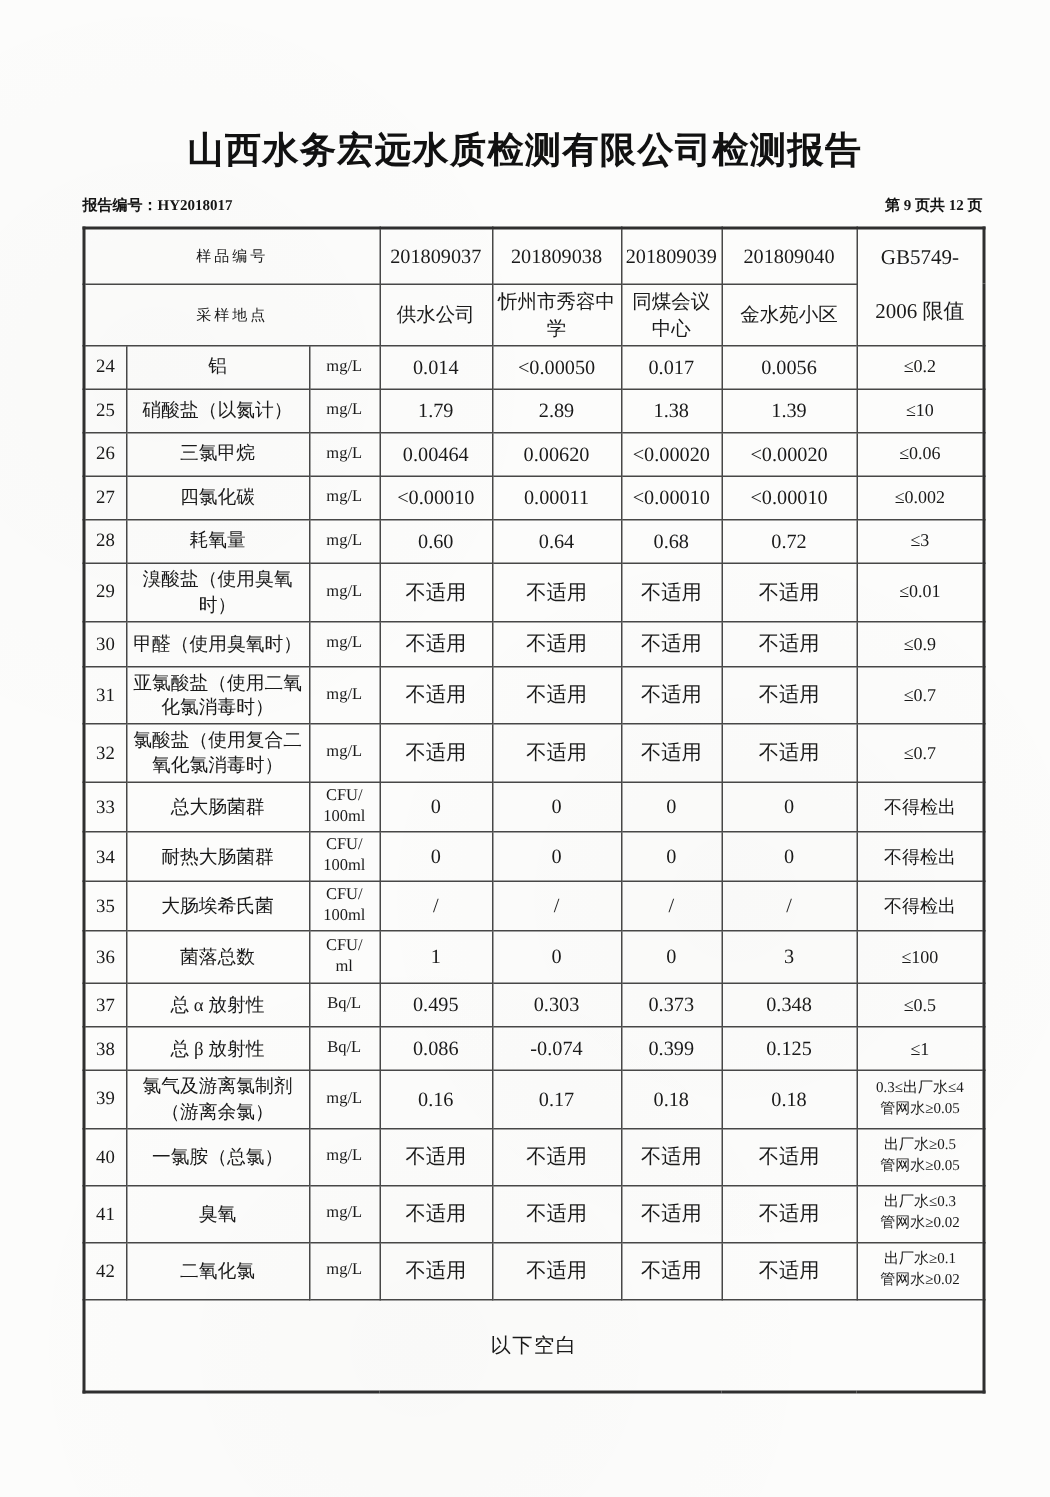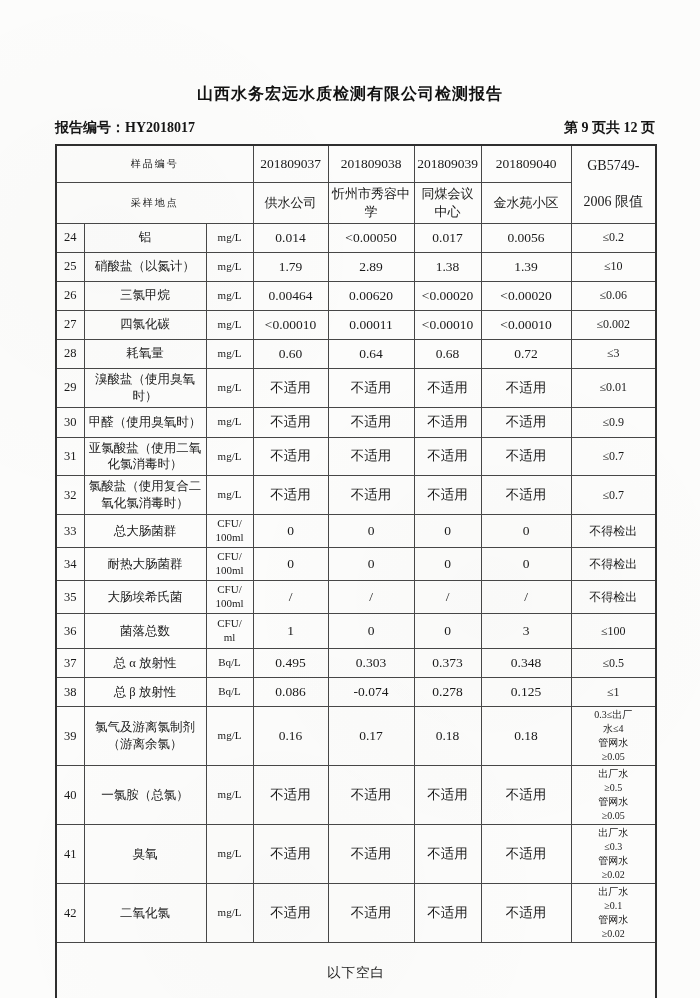--- a/index.html
+++ b/index.html
@@ -17,32 +17,32 @@
       radial-gradient(circle at 15% 25%, rgba(0,0,0,0.012), transparent 30%),
       radial-gradient(circle at 70% 60%, rgba(0,0,0,0.010), transparent 35%),
       radial-gradient(circle at 40% 90%, rgba(0,0,0,0.012), transparent 30%);
     overflow:hidden;
     box-sizing:border-box;
   }
   .title{
     margin:0;
     padding-top:84px;
     text-align:center;
-    font-size:16px;
+    font-size:24px;
     font-weight:700;
     letter-spacing:1px;
     color:#111;
   }
   .meta-row{
     width:600px;
     margin:14px auto 0 55px;
     display:flex;
     justify-content:space-between;
     align-items:flex-end;
-    font-size:14px;
+    font-size:10px;
     font-weight:700;
     color:#151515;
   }
   table.report{
     margin:7px 0 0 55px;
     width:600px;
     border-collapse:collapse;
     table-layout:fixed;
     border:2px solid #2f2f2f;
   }
@@ -75,21 +75,21 @@
     white-space:pre-line;
     line-height:1.25;
     padding:1px 0;
   }
   td.c-val{font-size:13.5px;}
   td.c-limit{font-size:12px;}
   td.c-limit.two-line{
     font-size:10px;
     white-space:pre-line;
     line-height:1.4;
-    padding:1px 18px;
+    padding:1px 8px;
   }
   tr.h-row1{height:36px;}
   tr.h-row2{height:37px;}
   td.c-blank{
     text-align:left;
     vertical-align:top;
     padding:10px 0 0 10px;
     font-size:13.5px;
     letter-spacing:1px;
   }
@@ -279,21 +279,21 @@
     <td class="c-val">0.373</td>
     <td class="c-val">0.348</td>
     <td class="c-limit">≤0.5</td>
   </tr>
         <tr style="height: 29px;">
     <td class="c-no">38</td>
     <td class="c-name">总 β 放射性</td>
     <td class="c-unit">Bq/L</td>
     <td class="c-val">0.086</td>
     <td class="c-val">-0.074</td>
-    <td class="c-val">0.278</td>
+    <td class="c-val">0.399</td>
     <td class="c-val">0.125</td>
     <td class="c-limit">≤1</td>
   </tr>
         <tr style="height: 38px;">
     <td class="c-no">39</td>
     <td class="c-name">氯气及游离氯制剂（游离余氯）</td>
     <td class="c-unit">mg/L</td>
     <td class="c-val">0.16</td>
     <td class="c-val">0.17</td>
     <td class="c-val">0.18</td>

